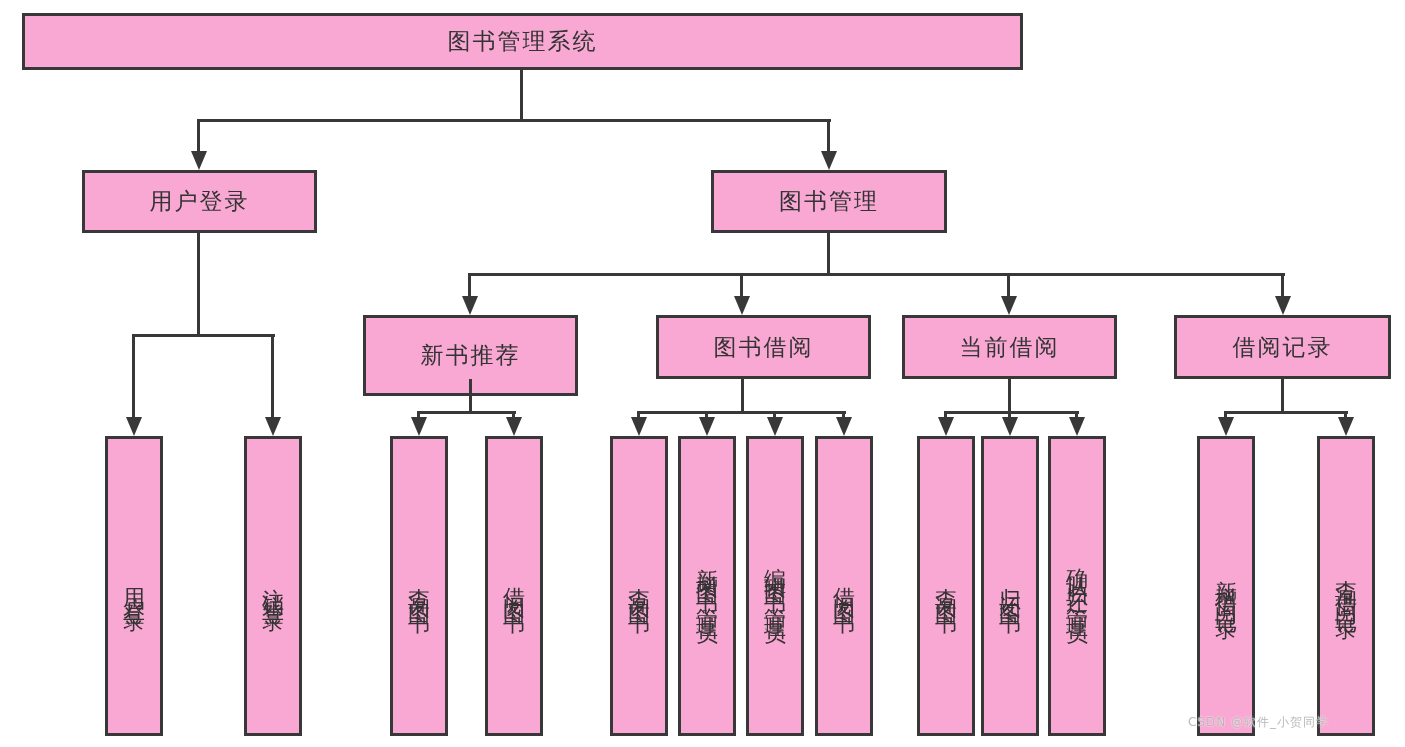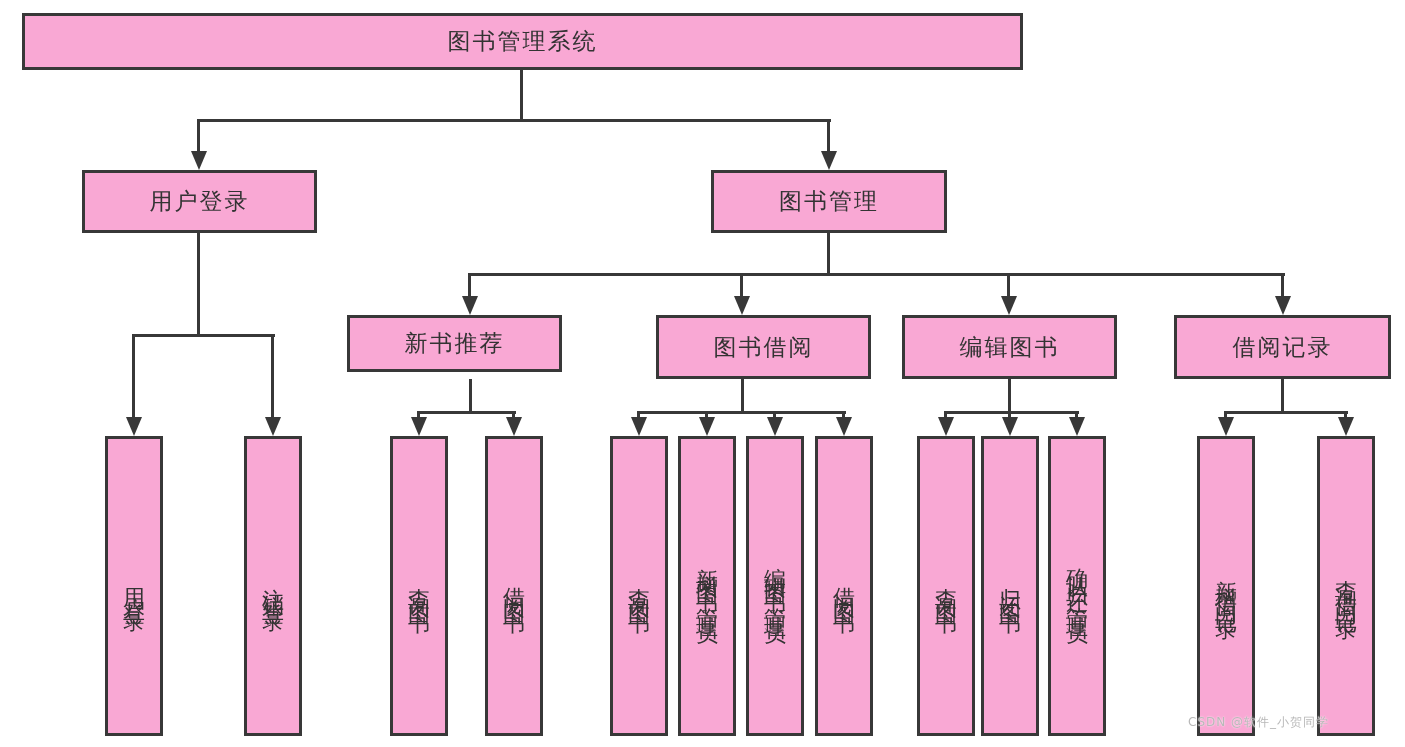--- a/index.html
+++ b/index.html
@@ -38,28 +38,28 @@
     <span>图书管理系统</span>
   </div>
 
   <div class="box hbox" style="left:82px;top:170px;width:235px;height:63px">
     <span>用户登录</span>
   </div>
   <div class="box hbox" style="left:711px;top:170px;width:236px;height:63px">
     <span>图书管理</span>
   </div>
 
-  <div class="box hbox" style="left:347px;top:315px;width:215px;height:57px">
+  <div class="box hbox" style="left:363px;top:315px;width:215px;height:81px">
     <span>新书推荐</span>
   </div>
   <div class="box hbox" style="left:656px;top:315px;width:215px;height:64px">
     <span>图书借阅</span>
   </div>
   <div class="box hbox" style="left:902px;top:315px;width:215px;height:64px">
-    <span>编辑图书</span>
+    <span>当前借阅</span>
   </div>
   <div class="box hbox" style="left:1174px;top:315px;width:217px;height:64px">
     <span>借阅记录</span>
   </div>
 
   <div class="box leaf" style="left:105px">
     <span class="vtext">用户登录</span>
   </div>
   <div class="box leaf" style="left:244px">
     <span class="vtext">注销登录</span>

